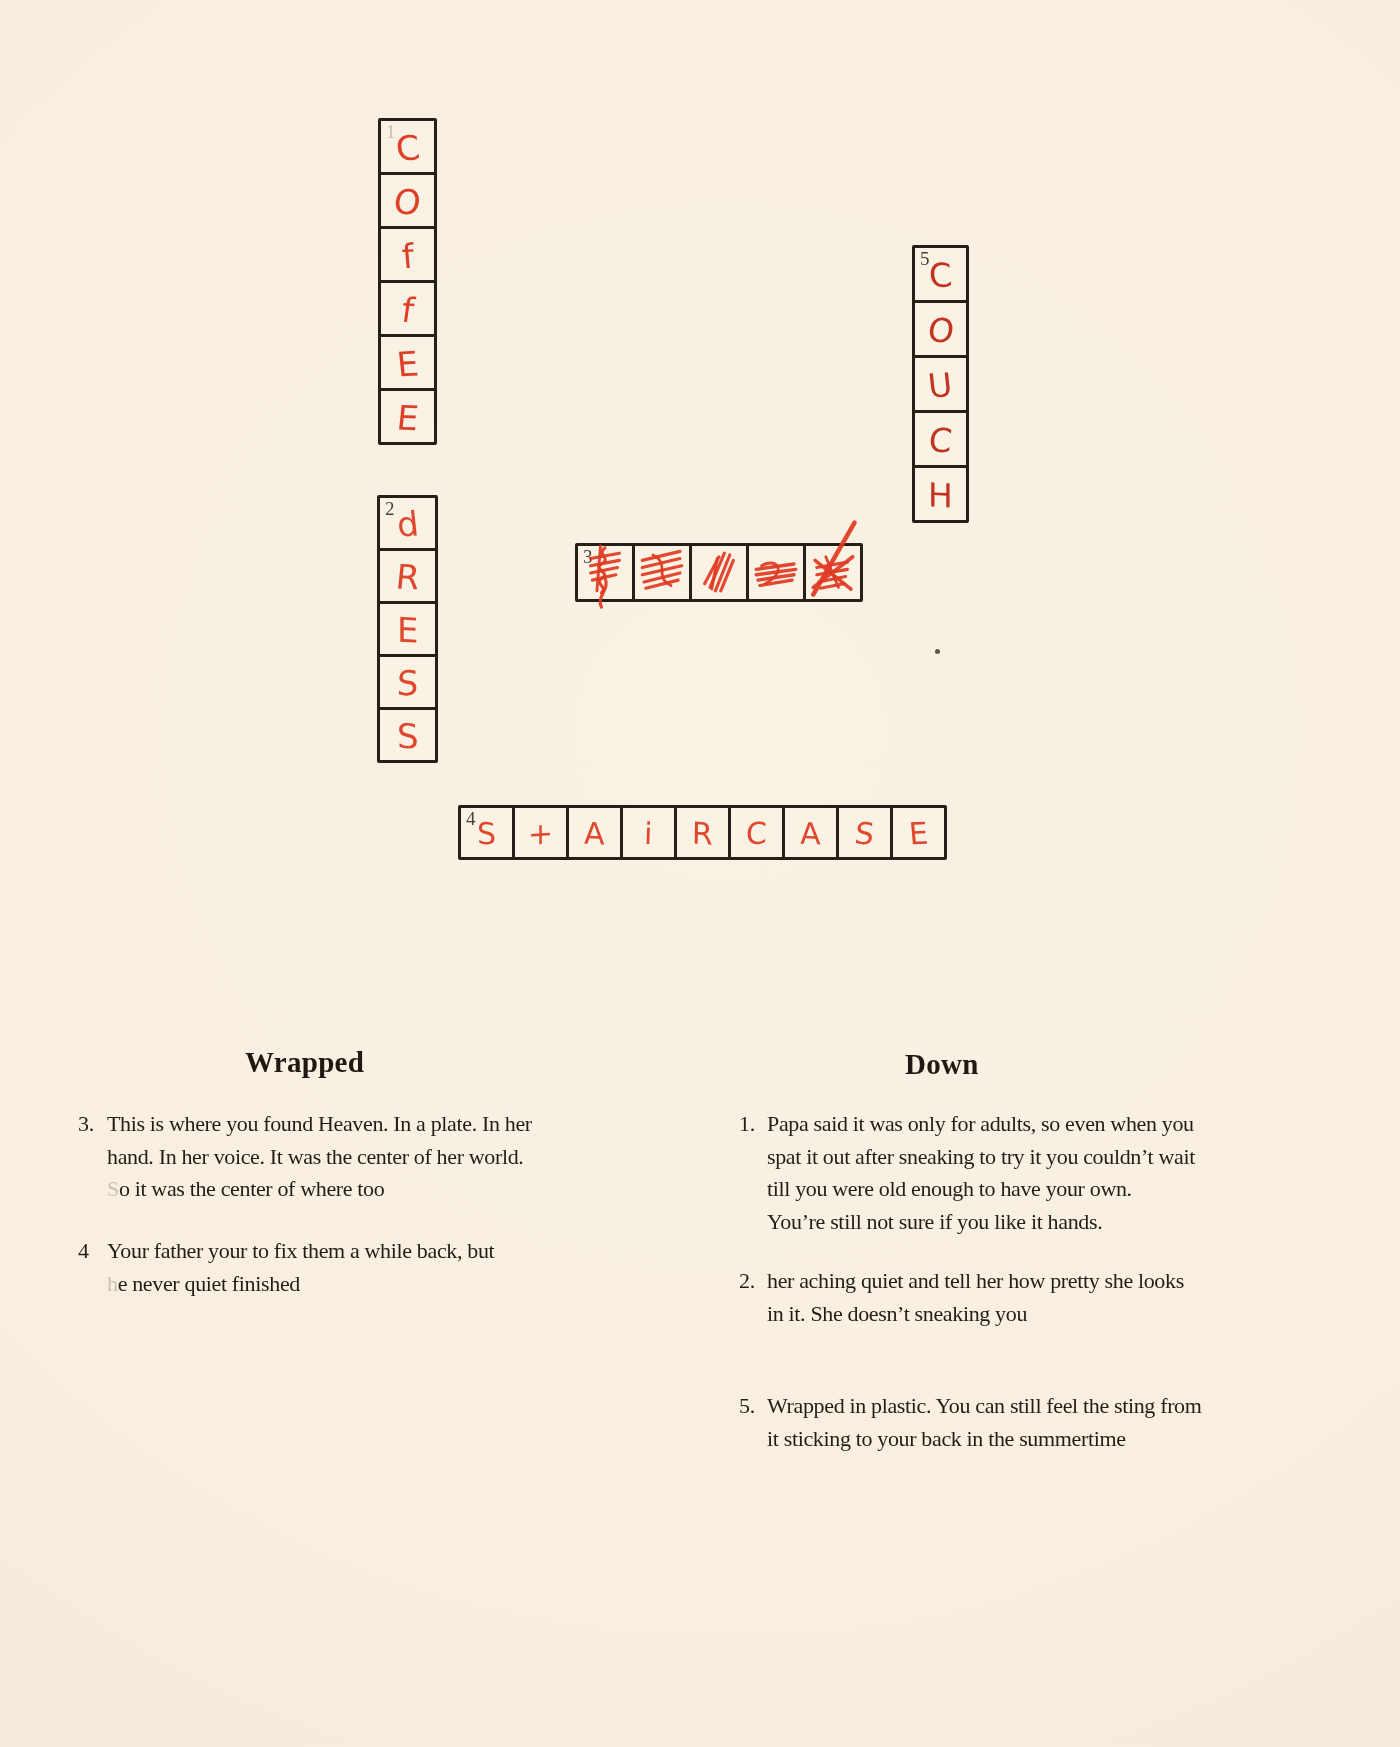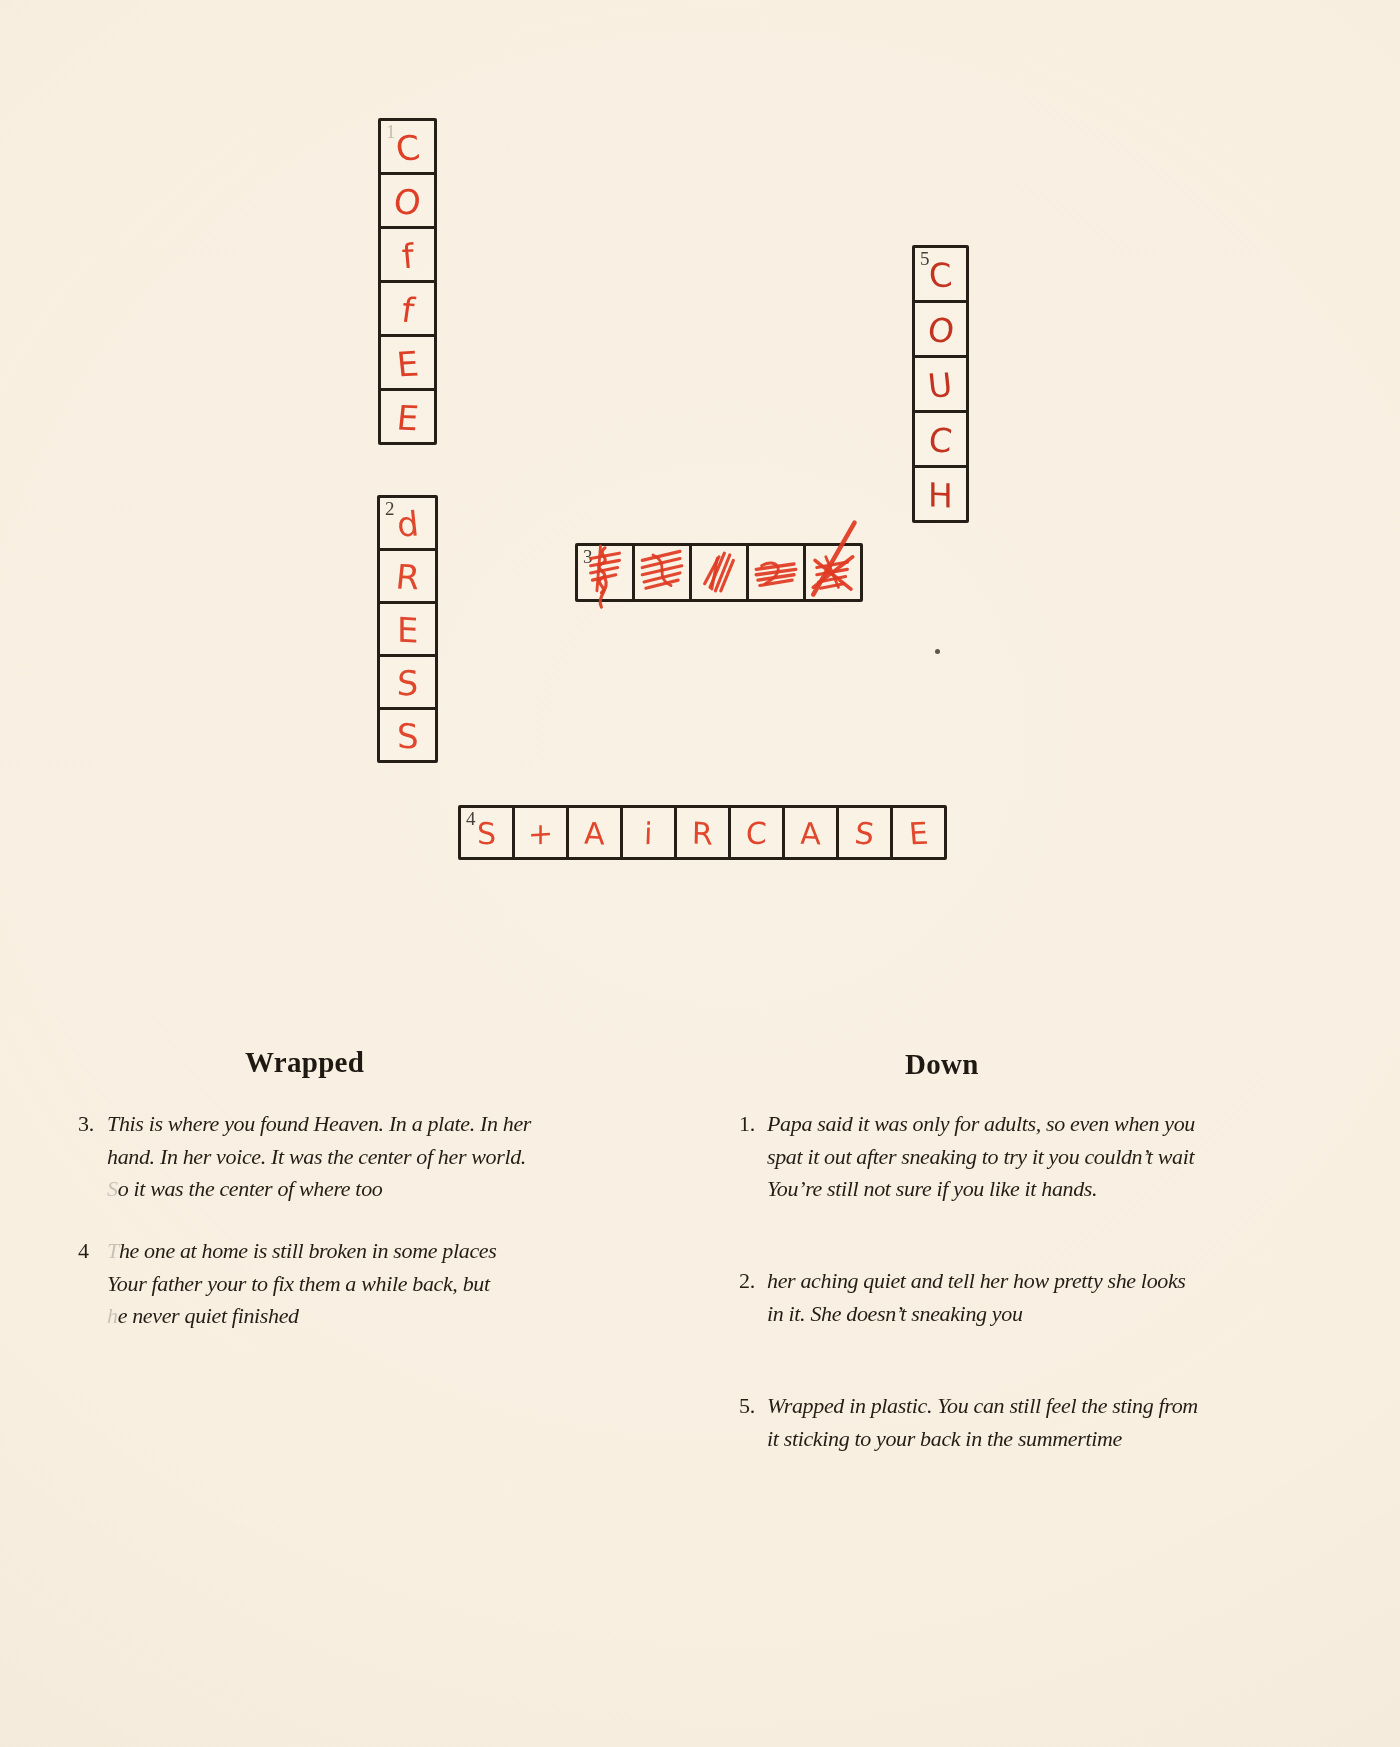--- a/index.html
+++ b/index.html
@@ -48,21 +48,21 @@
 
   
   .heading{
     position:absolute;
     font-size:29px;font-weight:bold;
     letter-spacing:.3px;color:#1f1913;
   }
   .clue{position:absolute;display:flex;font-size:22px;letter-spacing:-.35px;}
   .clue .num{width:29px;flex:none;line-height:32.5px;}
   .clue.down-clue .num{width:28px;}
-  .cl-line{line-height:32.5px;white-space:nowrap;font-style:italic;}
+  .cl-line{line-height:32.5px;white-space:nowrap;}
   .fadechar{opacity:.22;}
 </style>
 </head>
 <body>
 
 <div class="sheet">
 
   <div id="grid">
       <div class="word vert" style="left: 378px; top: 118px;">
         <div class="cell" style="width: 59px; height: 57px;">
@@ -217,32 +217,32 @@
         <span class="num">3.</span>
         <div class="lines">
           <div class="cl-line"><span>This is where you found Heaven. In a plate. In her</span></div>
           <div class="cl-line"><span>hand. In her voice. It was the center of her world.</span></div>
           <div class="cl-line"><span class="fadechar">S</span><span>o it was the center of where too</span></div>
         </div>
       </div>
       <div class="clue across-clue" style="left: 78px; top: 1235px;">
         <span class="num">4</span>
         <div class="lines">
-          <div class="cl-line"><span class="fadechar">T</span><span>he one at home is still broken in some places</span></div>
           <div class="cl-line"><span>Your father your to fix them a while back, but</span></div>
           <div class="cl-line"><span class="fadechar">h</span><span>e never quiet finished</span></div>
         </div>
       </div>
     </div>
   <div id="down-section">
       <div class="clue down-clue" style="left: 739px; top: 1108px;">
         <span class="num">1.</span>
         <div class="lines">
           <div class="cl-line"><span>Papa said it was only for adults, so even when you</span></div>
           <div class="cl-line"><span>spat it out after sneaking to try it you couldn’t wait</span></div>
+          <div class="cl-line"><span>till you were old enough to have your own.</span></div>
           <div class="cl-line"><span>You’re still not sure if you like it hands.</span></div>
         </div>
       </div>
       <div class="clue down-clue" style="left: 739px; top: 1265px;">
         <span class="num">2.</span>
         <div class="lines">
           <div class="cl-line"><span>her aching quiet and tell her how pretty she looks</span></div>
           <div class="cl-line"><span>in it. She doesn’t sneaking you</span></div>
         </div>
       </div>

